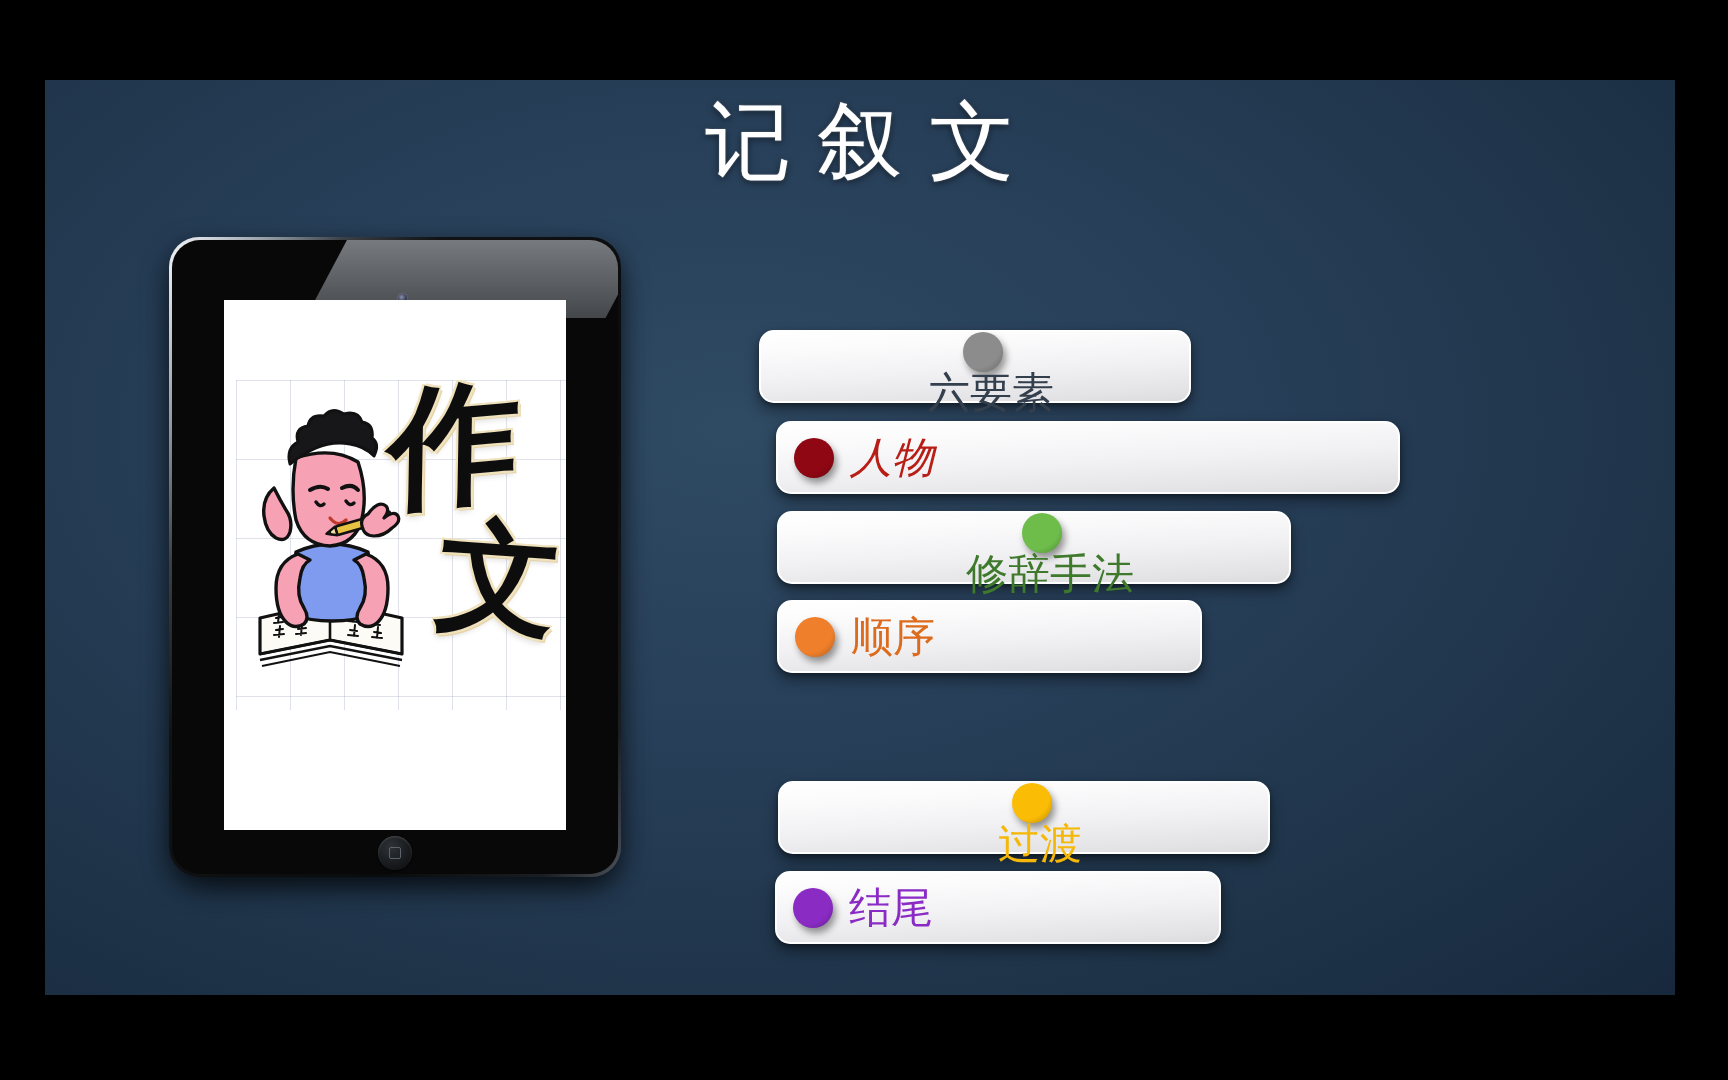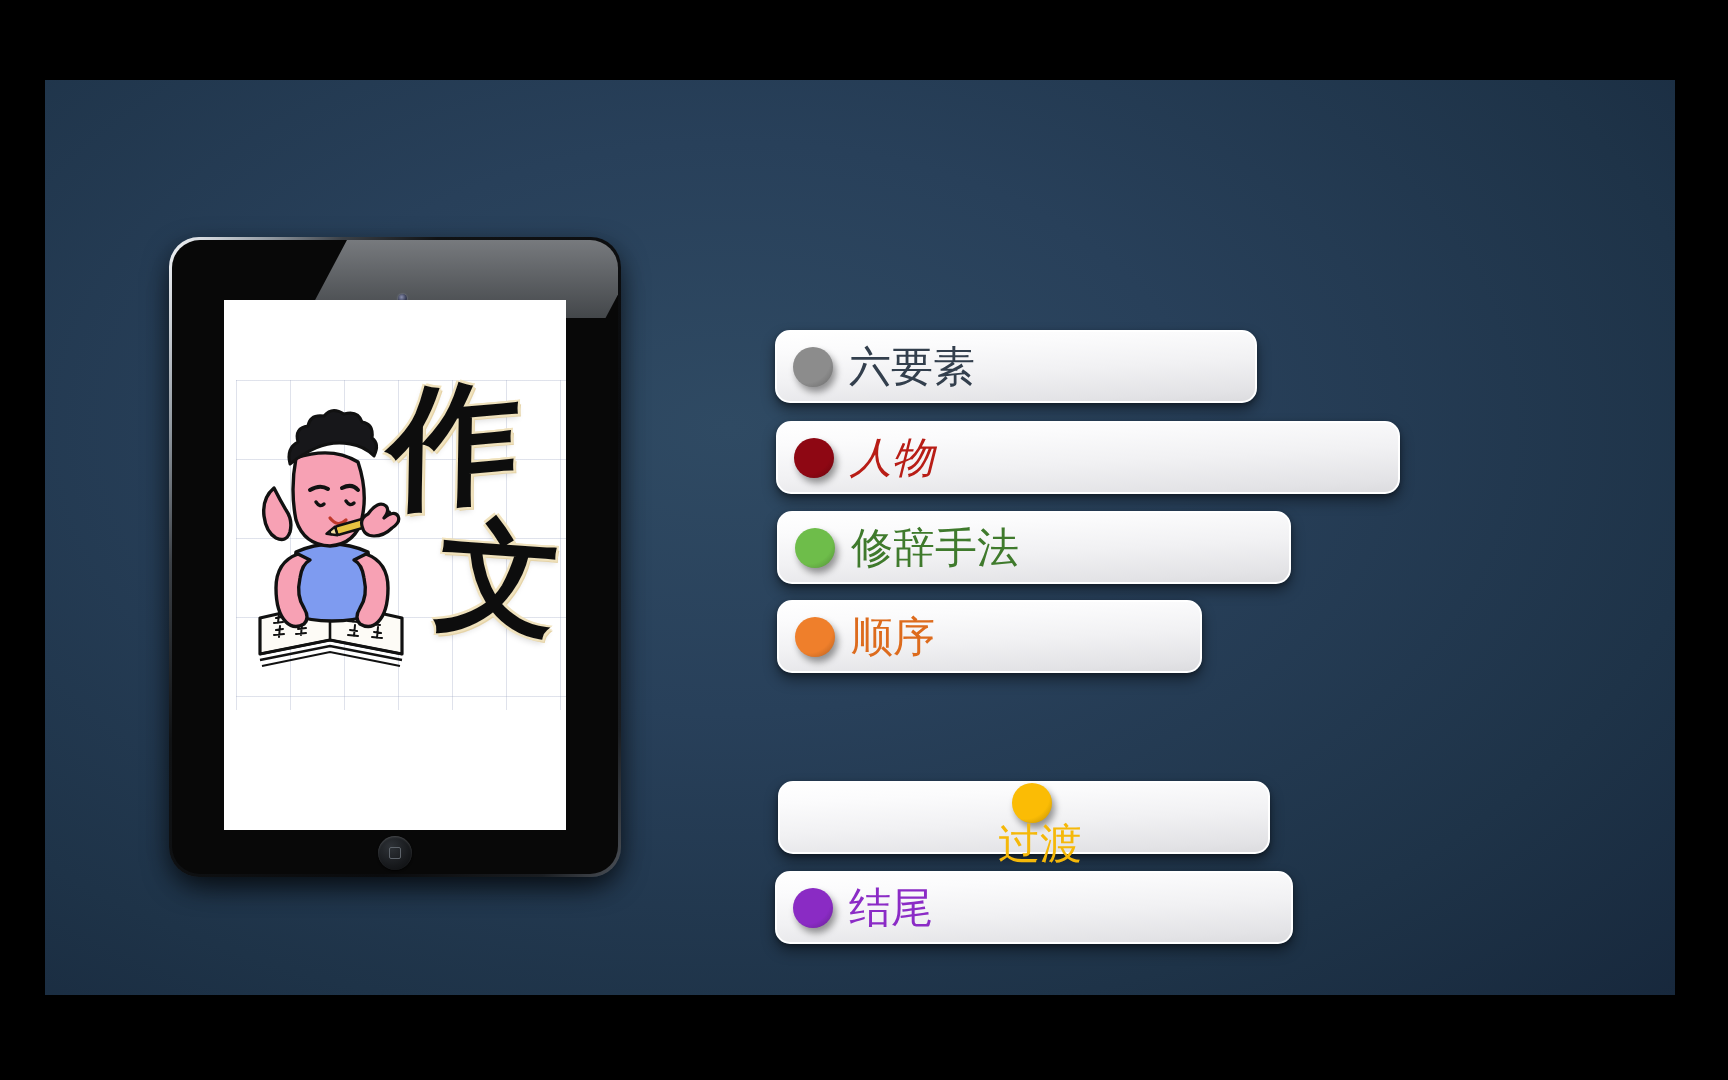--- a/index.html
+++ b/index.html
@@ -174,20 +174,21 @@
     font-weight: 400;
     white-space: nowrap;
   }
 </style>
 </head>
 <body>
 
 <div id="stage">
   <div id="slide">
 
+    <div id="title">记叙文</div>
 
     <div id="tablet-wrap">
       <div class="tablet-shadow"></div>
       <div class="tablet-body">
         <div class="tablet-inner">
           <div class="bezel-gloss"></div>
           <div class="camera-dot"></div>
 
           <div class="tablet-screen">
             <div class="grid-bg"></div>
@@ -250,40 +251,40 @@
           </div>
 
           <div class="home-btn">
             <div class="home-sq"></div>
           </div>
         </div>
       </div>
     </div>
 
     <div id="bar-list">
-        <div class="bar" style="left: 44px; top: 82px; width: 482px;">
+        <div class="bar" style="left: 28px; top: 82px; width: 432px; flex-direction: column;">
           <div class="bullet" style="background: radial-gradient(circle at 34% 30%, rgb(140, 140, 140) 0%, rgb(140, 140, 140) 62%, rgba(0, 0, 0, 0.28) 100%) rgb(140, 140, 140);"></div>
           <div class="bar-label" style="color: rgb(51, 63, 77);">六要素</div>
         </div>
         <div class="bar" style="left: 45px; top: 173px; width: 624px; font-style: italic;">
           <div class="bullet" style="background: radial-gradient(circle at 34% 30%, rgb(142, 7, 19) 0%, rgb(142, 7, 19) 62%, rgba(0, 0, 0, 0.28) 100%) rgb(142, 7, 19);"></div>
           <div class="bar-label" style="color: rgb(184, 29, 22);">人物</div>
         </div>
-        <div class="bar" style="left: 46px; top: 263px; width: 514px;">
+        <div class="bar" style="left: 46px; top: 263px; width: 514px; flex-direction: column;">
           <div class="bullet" style="background: radial-gradient(circle at 34% 30%, rgb(110, 189, 74) 0%, rgb(110, 189, 74) 62%, rgba(0, 0, 0, 0.28) 100%) rgb(110, 189, 74);"></div>
           <div class="bar-label" style="color: rgb(63, 122, 44);">修辞手法</div>
         </div>
         <div class="bar" style="left: 46px; top: 352px; width: 425px;">
           <div class="bullet" style="background: radial-gradient(circle at 34% 30%, rgb(239, 127, 43) 0%, rgb(239, 127, 43) 62%, rgba(0, 0, 0, 0.28) 100%) rgb(239, 127, 43);"></div>
           <div class="bar-label" style="color: rgb(221, 107, 29);">顺序</div>
         </div>
         <div class="bar" style="left: 47px; top: 533px; width: 492px; flex-direction: column;">
           <div class="bullet" style="background: radial-gradient(circle at 34% 30%, rgb(251, 188, 5) 0%, rgb(251, 188, 5) 62%, rgba(0, 0, 0, 0.28) 100%) rgb(251, 188, 5);"></div>
           <div class="bar-label" style="color: rgb(245, 184, 9);">过渡</div>
         </div>
-        <div class="bar" style="left: 44px; top: 623px; width: 518px;">
+        <div class="bar" style="left: 44px; top: 623px; width: 446px;">
           <div class="bullet" style="background: radial-gradient(circle at 34% 30%, rgb(138, 43, 196) 0%, rgb(138, 43, 196) 62%, rgba(0, 0, 0, 0.28) 100%) rgb(138, 43, 196);"></div>
           <div class="bar-label" style="color: rgb(139, 43, 198);">结尾</div>
         </div>
       </div>
 
   </div>
 </div>
 
 </body></html>

